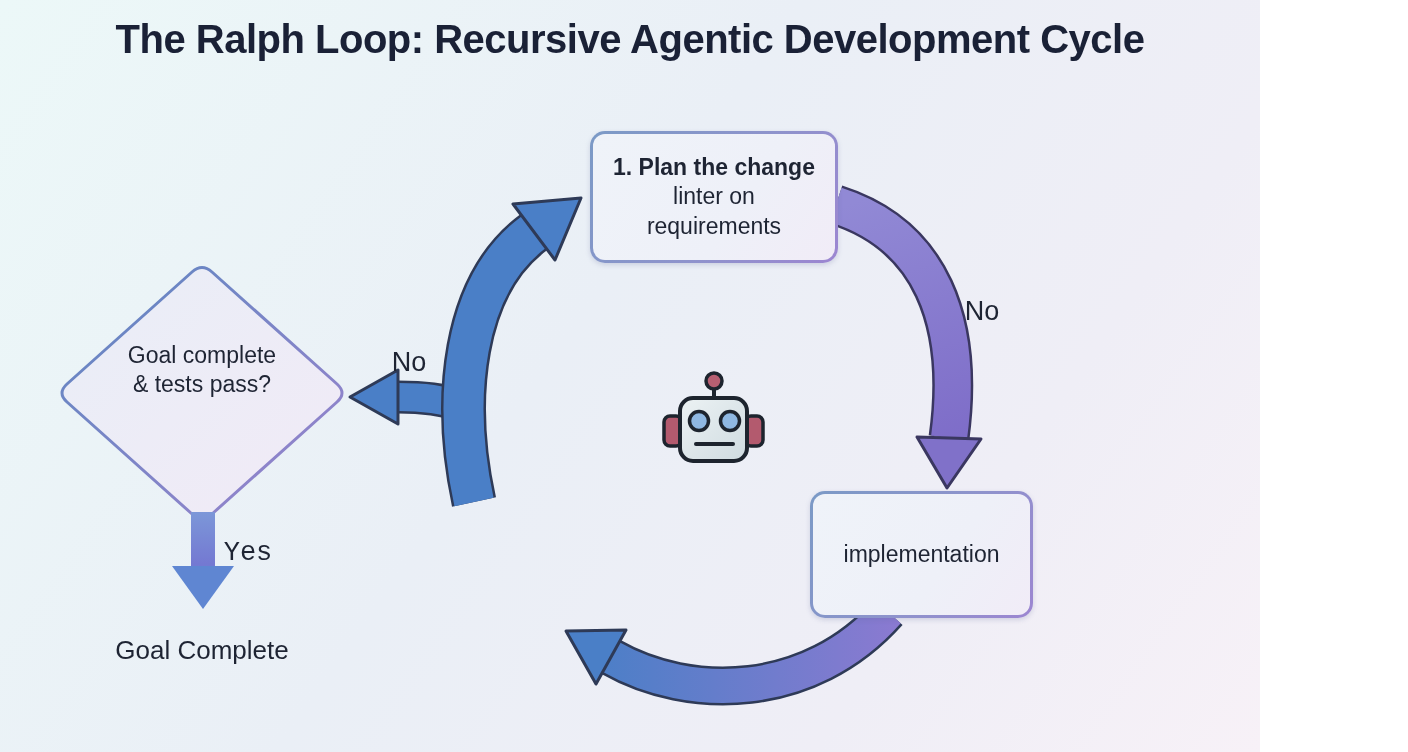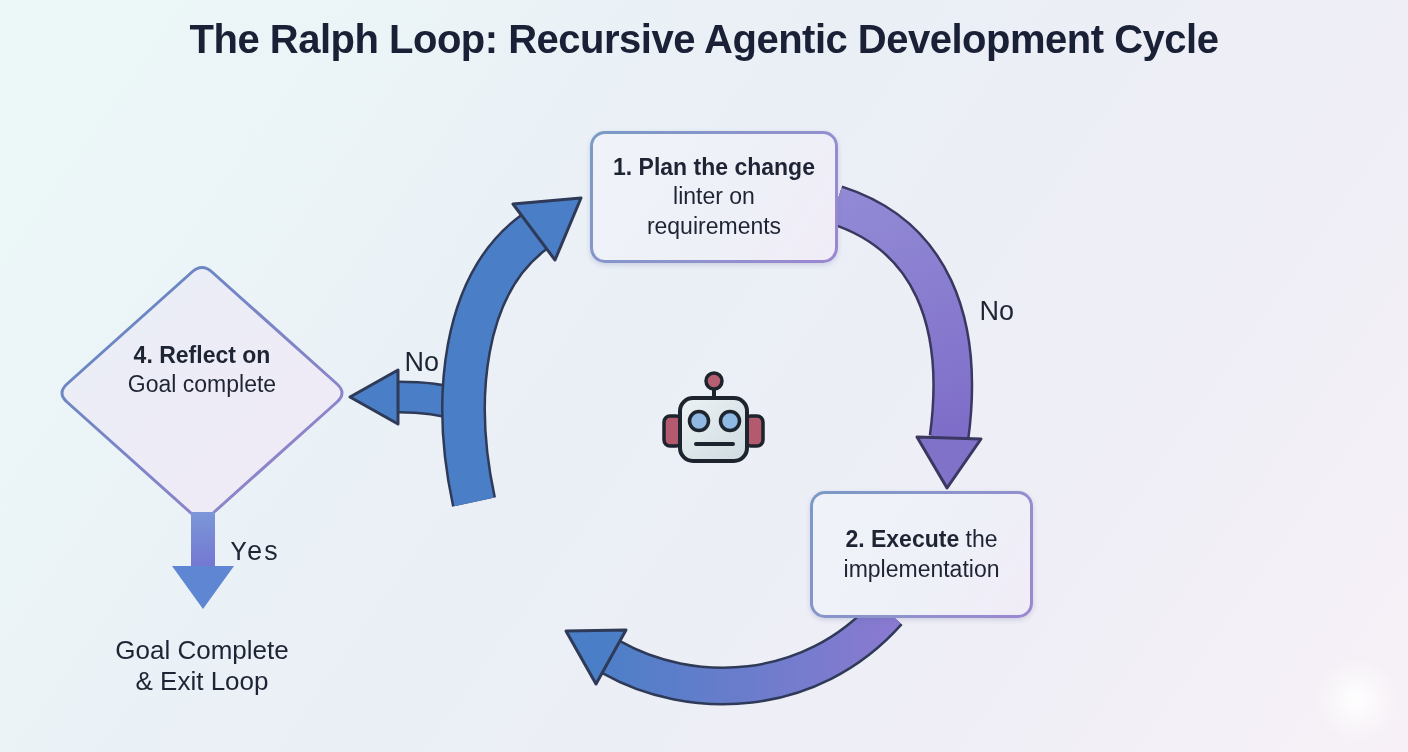--- a/index.html
+++ b/index.html
@@ -1,17 +1,17 @@
 <!DOCTYPE html>
 <html><head>
 <meta charset="utf-8">
 <style>
   html,body{margin:0;padding:0;}
   #stage{
-    position:relative;width:1408px;height:752px;overflow:hidden;
+    position:relative;width:1260px;height:752px;overflow:hidden;
     font-family:"Liberation Sans", sans-serif;
     background:
       radial-gradient(circle at 1357px 700px, rgba(255,255,255,0.95) 0px, rgba(255,255,255,0) 42px),
       linear-gradient(125deg,#ecf8f8 0%, #eaeff6 45%, #efeef6 75%, #f7f1f7 100%);
   }
   #arrow-layer{position:absolute;left:0;top:0;width:1408px;height:752px;z-index:1;}
   .title{
     position:absolute;top:17px;left:0;width:100%;text-align:center;
     font-size:40px;font-weight:700;letter-spacing:-0.5px;color:#1a2136;z-index:3;
   }
@@ -29,21 +29,21 @@
   .node-plan   {left:590px;top:131px;width:248px;height:132px;}
   .node-execute{left:810px;top:491px;width:223px;height:127px;}
   .node-verify {left:397px;top:489px;width:221px;height:132px;}
   .ln{display:block;}
   .b{font-weight:700;}
   .diamond-text{
     position:absolute;left:92px;top:341px;width:220px;z-index:2;
     text-align:center;color:#1e2433;font-size:23px;line-height:1.26;
   }
   .flow-label{
-    position:absolute;z-index:2;color:#1e2433;font-size:27px;text-align:right;
+    position:absolute;z-index:2;color:#1e2433;font-size:27px;text-align:center;
   }
   .label-no-right{left:950px;top:296px;width:64px;}
   .label-no-left {left:379px;top:347px;width:60px;}
   .label-yes     {left:217px;top:538px;width:62px;font-family:Liberation Mono, monospace;}
   .exit-text{
     position:absolute;left:86px;top:635px;width:232px;z-index:2;
     text-align:center;color:#1e2433;font-size:26px;line-height:1.18;
   }
 </style>
 </head>
@@ -128,33 +128,31 @@
   <div class="node node-plan">
     <div class="node-inner">
       <span class="ln b">1. Plan the change</span>
       <span class="ln">linter on</span>
       <span class="ln">requirements</span>
     </div>
   </div>
 
   <div class="node node-execute">
     <div class="node-inner">
-      <span class="ln"><span class="b">2. Execute</span><span> the</span></span>
       <span class="ln">implementation</span>
     </div>
   </div>
 
 
   <div class="diamond-text">
-    <span class="ln b">4. Reflect on</span>
     <span class="ln">Goal complete</span>
+    <span class="ln">&amp; tests pass?</span>
   </div>
 
   <div class="flow-label label-no-right">No</div>
   <div class="flow-label label-no-left">No</div>
   <div class="flow-label label-yes">Yes</div>
 
   <div class="exit-text">
     <span class="ln">Goal Complete</span>
-    <span class="ln">&amp; Exit Loop</span>
   </div>
 
 </div>
 
 </body></html>

